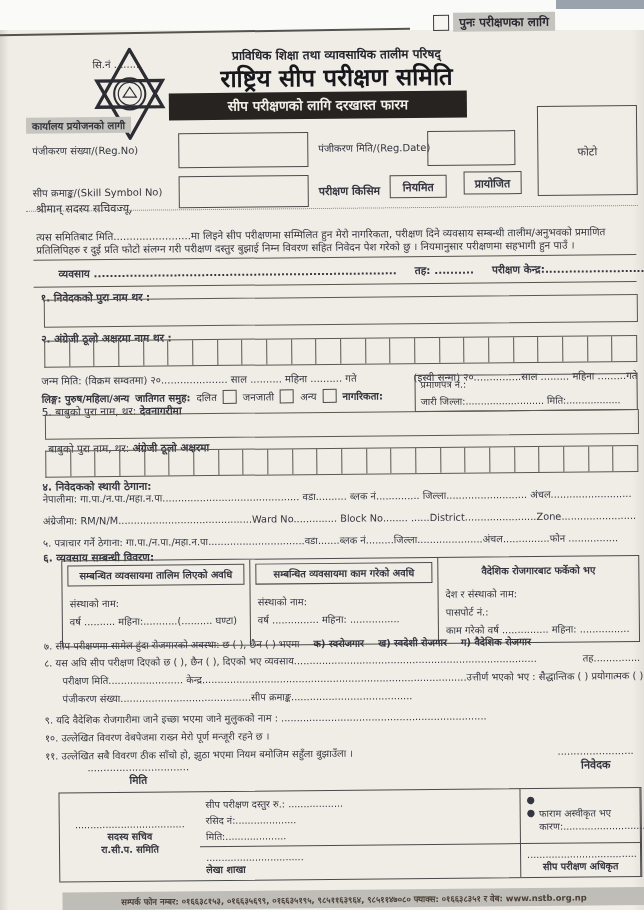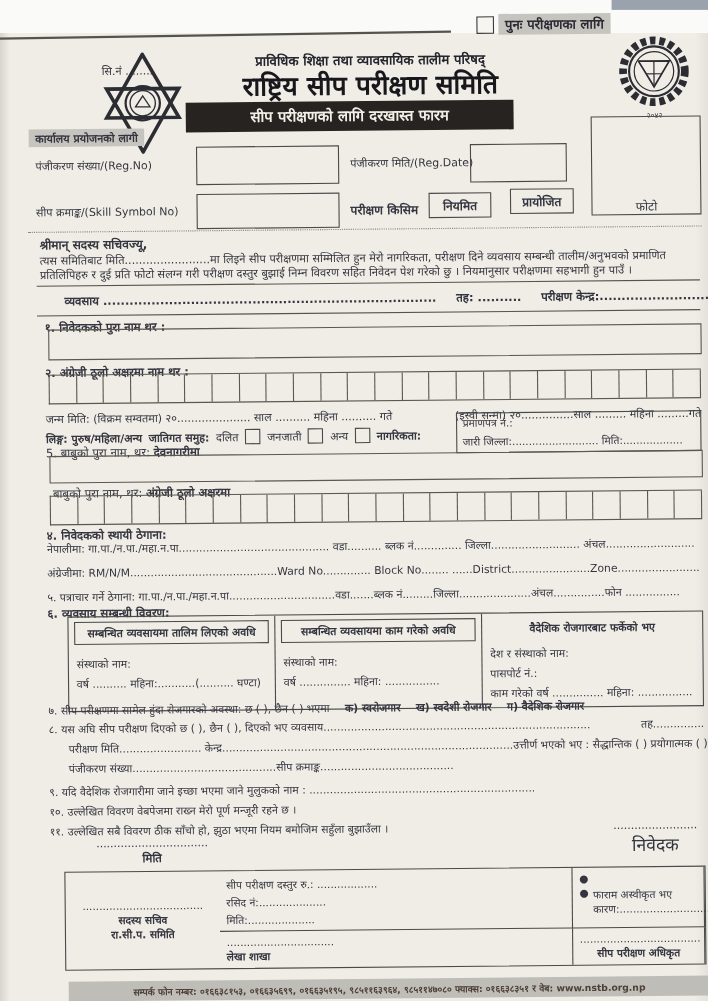--- a/index.html
+++ b/index.html
@@ -24,29 +24,29 @@
   #committee{left:130px;top:60px;width:420px;font-size:24px;font-weight:bold;color:#17171c;}
   #banner{left:172px;top:92px;width:298px;background:#262320;color:#f2efe9;font-size:13.5px;font-weight:bold;padding:4px 0 5px;}
   #gear-logo{left:556px;top:33px;width:84px;text-align:center;}
   #gear-logo .yr{font-size:7px;color:#3c3c44;margin-top:-2px;}
   
   #office-label{left:29px;top:115px;background:#c6c4be;padding:1px 6px;font-size:10px;font-weight:bold;}
   #regno-label{left:35px;top:141px;font-size:10px;}
   #regno-box{left:181px;top:132px;width:128px;height:33px;border:1.2px solid #4a4a4a;}
   #regdate-label{left:321px;top:141px;font-size:10px;}
   #regdate-box{left:430px;top:132px;width:86px;height:33px;border:1.2px solid #4a4a4a;}
-  #photo-box{left:540px;top:108px;width:98px;height:88px;border:1.3px solid #4a4a4a;display:flex;align-items:flex-end;justify-content:center;font-size:11px;}
+  #photo-box{left:540px;top:108px;width:98px;height:88px;border:1.3px solid #4a4a4a;display:flex;align-items:center;justify-content:center;font-size:11px;}
   #skill-label{left:35px;top:183px;font-size:10px;}
   #skill-box{left:181px;top:175px;width:128px;height:30px;border:1.2px solid #4a4a4a;}
   #testtype-label{left:321px;top:183px;font-size:11px;font-weight:bold;}
   #type-regular{left:392px;top:176px;border:1.2px solid #4a4a4a;padding:3px 12px;font-size:11px;font-weight:bold;}
   #type-sponsored{left:466px;top:173px;border:1.2px solid #4a4a4a;padding:3px 10px;font-size:11px;font-weight:bold;}
   #dotted-sep{left:28px;top:208px;width:612px;border-top:1.6px dotted #8a887f;}
   
-  #salutation{left:38px;top:212px;font-size:11px;font-weight:bold;}
+  #salutation{left:38px;top:198px;font-size:11px;font-weight:normal;}
   #letter1{left:38px;top:227px;width:600px;font-size:10.2px;}
   #letter2{left:38px;top:240px;width:600px;font-size:10.2px;}
   #occ-row{left:35px;top:257px;width:603px;height:26px;border-top:1.2px solid #55534c;border-bottom:1.2px solid #55534c;display:flex;align-items:center;font-size:10.5px;font-weight:bold;}
   #occ-row span{white-space:nowrap;}
   #f1-label{left:42px;top:288px;font-size:10.5px;font-weight:bold;}
   #f1-box{left:45px;top:297px;width:592px;height:26px;border:1.1px solid #5a5850;}
   #f2-label{left:42px;top:329px;font-size:10.5px;font-weight:bold;}
   .grid{display:flex;border:1.1px solid #5a5850;border-right:none;}
   .grid .cell{flex:1;height:25px;border-right:1.1px solid #5a5850;}
   #f2-grid{left:45px;top:338px;width:592px;}
@@ -77,21 +77,21 @@
   #i7 .opt{font-weight:bold;}
   #i8a{left:42px;top:654px;width:596px;display:flex;justify-content:space-between;font-size:9.8px;white-space:nowrap;overflow:hidden;}
   #i8b{left:60px;top:672px;width:578px;display:flex;justify-content:space-between;font-size:9.8px;white-space:nowrap;}
   #i8c{left:60px;top:690px;width:578px;font-size:9.8px;}
   #i9{left:42px;top:711px;width:596px;font-size:9.8px;}
   #i10{left:42px;top:729px;width:596px;font-size:9.8px;}
   #i11{left:42px;top:747px;width:596px;font-size:9.8px;}
   #sig-date{left:60px;top:760px;width:150px;text-align:center;font-size:10px;}
   #sig-date .nm{font-weight:bold;font-size:10.5px;}
   #sig-applicant{left:545px;top:748px;width:95px;text-align:center;font-size:10px;}
-  #sig-applicant .nm{font-weight:normal;font-size:16px;}
+  #sig-applicant .nm{font-weight:bold;font-size:11px;}
   
   #review{left:55px;top:790px;width:583px;height:90px;border:1.3px solid #4a4a4a;display:grid;
     grid-template-columns:140px 1fr 120px;grid-template-rows:55px 1fr;box-sizing:border-box;font-size:9.6px;}
   #review .c{padding:3px 6px;box-sizing:border-box;}
   #rv-fee{border-right:1.1px solid #4a4a4a;border-bottom:1.1px solid #4a4a4a;}
   #rv-fee div{margin-top:3px;}
   #rv-notes{border-right:1.1px solid #4a4a4a;border-bottom:1.1px solid #4a4a4a;}
   #rv-notes .ln{display:flex;gap:4px;margin-top:2px;}
   #rv-secretary{grid-row:1 / span 2;display:flex;flex-direction:column;justify-content:center;text-align:center;}
   #rv-accounts{border-right:1.1px solid #4a4a4a;display:flex;flex-direction:column;justify-content:center;}
@@ -123,31 +123,20 @@
         <circle cx="50" cy="56" r="19" fill="none" stroke="#2c2c33" stroke-width="2.5"></circle>
         <circle cx="50" cy="56" r="14" fill="none" stroke="#2c2c33" stroke-width="1.5"></circle>
         <path d="M42,60 L58,60 L50,48 Z" fill="none" stroke="#2c2c33" stroke-width="1.5"></path>
       </svg>
     </div>
 
     <div id="council" class="abs ctr">प्राविधिक शिक्षा तथा व्यावसायिक तालीम परिषद्</div>
     <div id="committee" class="abs ctr">राष्ट्रिय सीप परीक्षण समिति</div>
     <div id="banner" class="abs ctr">सीप परीक्षणको लागि दरखास्त फारम</div>
 
-    <div id="gear-logo" class="abs">
-      <svg width="78" height="72" viewBox="0 0 100 92" style="margin:0 auto;">
-        <circle cx="50" cy="44" r="36" fill="none" stroke="#2c2c33" stroke-width="9" stroke-dasharray="6.5 4.5"></circle>
-        <circle cx="50" cy="44" r="29" fill="none" stroke="#2c2c33" stroke-width="2.5"></circle>
-        <circle cx="50" cy="44" r="23" fill="none" stroke="#2c2c33" stroke-width="1.4"></circle>
-        <path d="M32,32 L68,32 L50,62 Z" fill="none" stroke="#2c2c33" stroke-width="2"></path>
-        <line x1="50" y1="32" x2="50" y2="62" stroke="#2c2c33" stroke-width="1.4"></line>
-        <line x1="41" y1="47" x2="59" y2="47" stroke="#2c2c33" stroke-width="1.4"></line>
-      </svg>
-      <div class="yr">२०४२</div>
-    </div>
 
     <div id="office-label" class="abs">कार्यालय प्रयोजनको लागी</div>
     <div id="regno-label" class="abs">पंजीकरण संख्या/(Reg.No)</div>
     <div id="regno-box" class="abs"></div>
     <div id="regdate-label" class="abs">पंजीकरण मिति/(Reg.Date)</div>
     <div id="regdate-box" class="abs"></div>
     <div id="photo-box" class="abs">
       <span>फोटो</span>
     </div>
     <div id="skill-label" class="abs">सीप क्रमाङ्क/(Skill Symbol No)</div>

